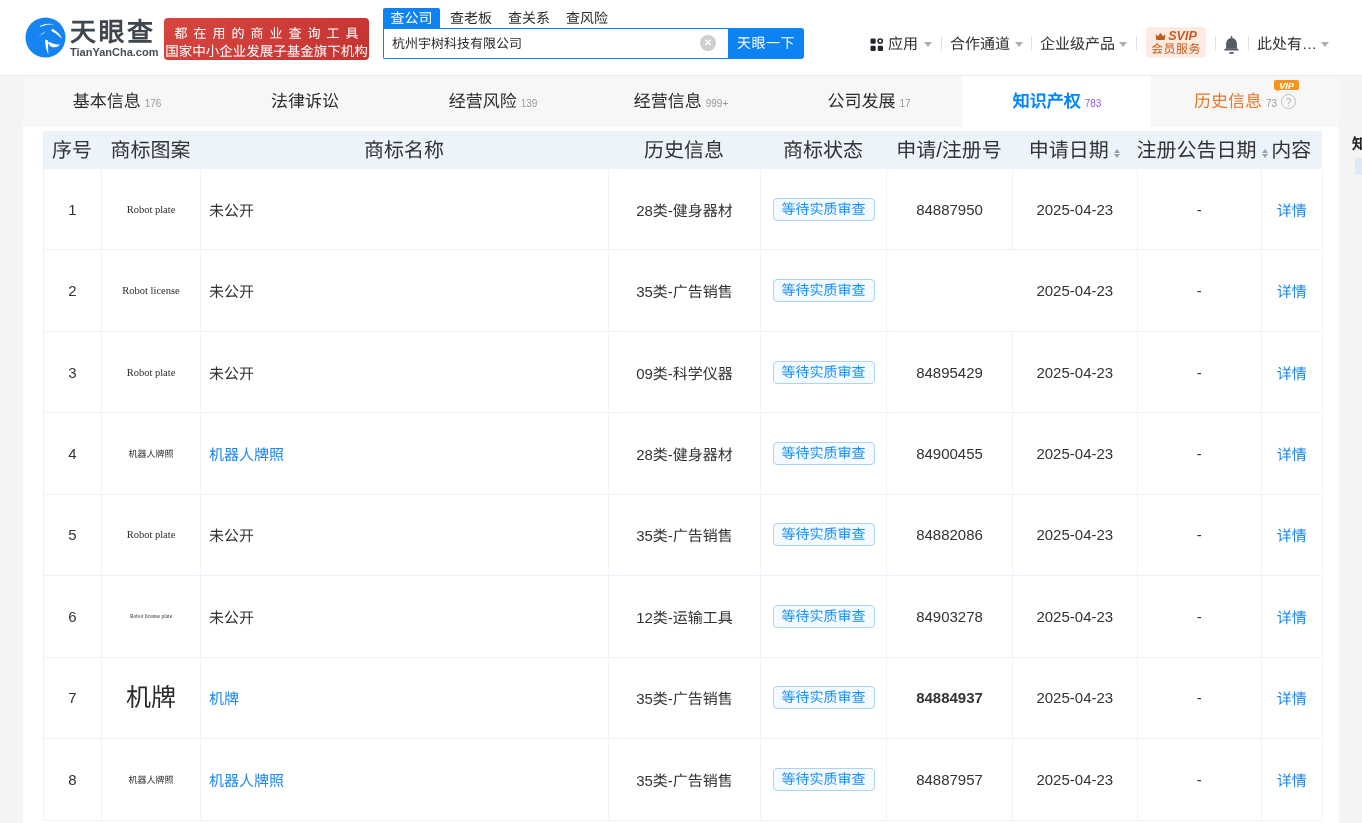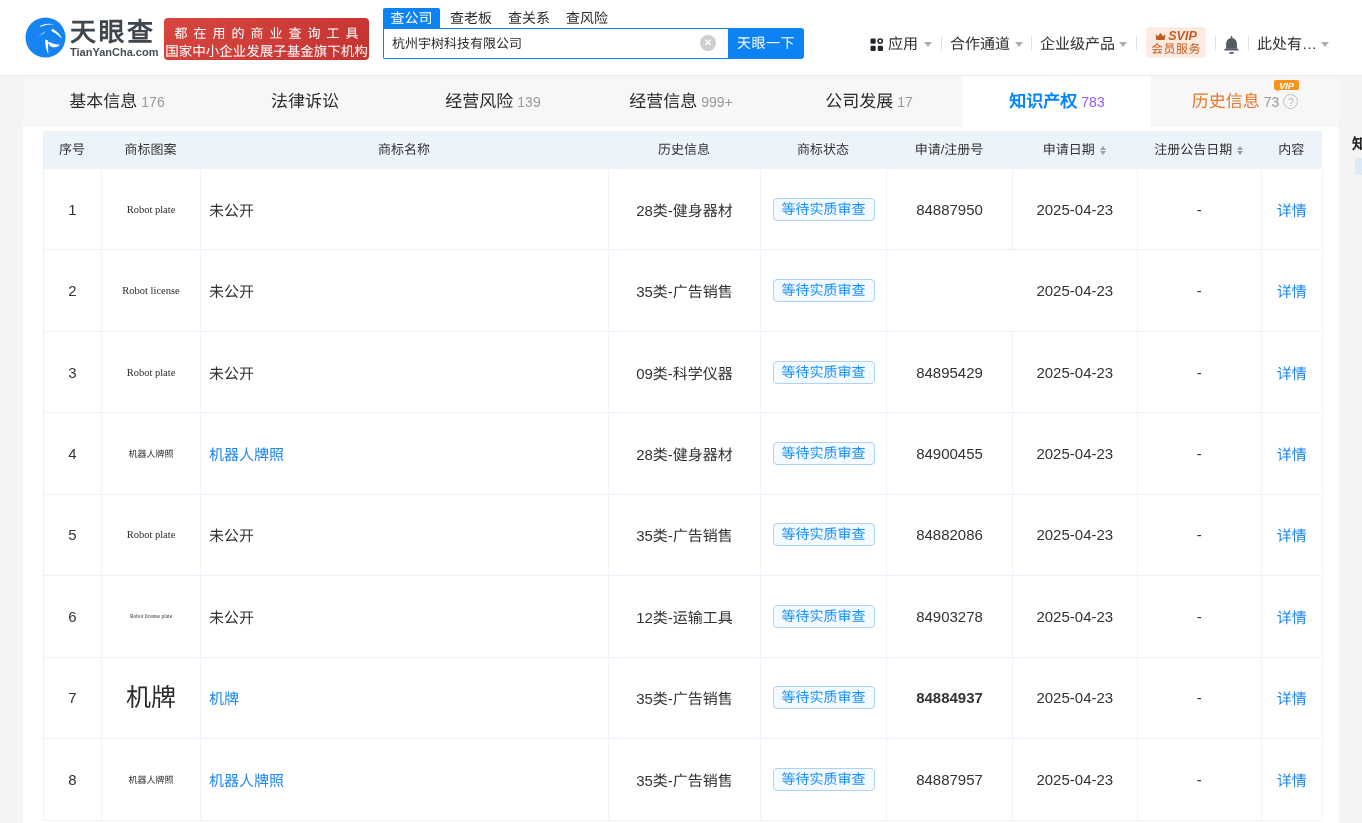--- a/index.html
+++ b/index.html
@@ -33,30 +33,30 @@
 #svipbadge .s1{margin-top:2px;font-size:12.5px;font-weight:bold;font-style:italic;line-height:14px;}
 #svipbadge .s2{font-size:12px;line-height:13px;letter-spacing:0.5px;}
 #bell{position:absolute;left:1224px;top:36px;width:15px;height:18px;}
 
 
 #card{position:absolute;left:23px;top:76px;width:1316px;height:747px;background:#fff;}
 
 
 #tabbar{position:absolute;left:0;top:0;width:1316px;height:51px;background:#f7f7f7;}
 .tab{position:absolute;top:0;height:51px;width:188px;text-align:center;line-height:51px;font-size:17px;color:#2a2a2a;white-space:nowrap;}
-.tab .cnt{font-size:14px;color:#999;margin-left:4px;}
+.tab .cnt{font-size:10px;color:#999;margin-left:4px;}
 .tab.active{background:#fff;color:#0084ff;font-weight:bold;}
 .tab.active .cnt{color:#8b5cf6;font-weight:normal;}
 .tab.hist{color:#e8772a;}
 #vipbadge{position:absolute;left:123px;top:4px;width:25px;height:12px;}
 .qmark{display:inline-block;width:15px;height:15px;border:1px solid #c0c0c0;border-radius:50%;color:#b5b5b5;font-size:11px;line-height:14px;text-align:center;margin-left:4px;vertical-align:1px;font-weight:normal;}
 
 
 #tbl{position:absolute;left:20px;top:55px;width:1278.5px;}
-#thead{position:relative;height:38px;background:#edf3fb;font-size:13px;color:#333;}
+#thead{position:relative;height:38px;background:#edf3fb;font-size:20px;color:#333;}
 .hc{position:absolute;top:0;height:38px;line-height:38px;text-align:center;white-space:nowrap;}
 .trow{position:relative;height:81.45px;border-bottom:1px solid #e9f1f9;background:#fff;border-left:1px solid #eef3f9;}
 .tc{position:absolute;top:0;height:100%;display:flex;align-items:center;justify-content:center;font-size:15px;color:#333;text-align:center;border-right:1px solid #eef3f9;}
 .tc.last{border-right:1px solid #eef3f9;}
 .tc.nameleft{justify-content:flex-start;padding-left:8px;text-align:left;}
 .link{color:#1e87f0;}
 .badge{display:inline-block;height:23px;line-height:21px;padding:0 8px;border:1px solid #abd3fb;border-radius:4px;background:#f4faff;color:#1890ff;font-size:14px;}
 .tmimg{font-family:"Liberation Serif",serif;color:#2b2b2b;}
 .sort{display:inline-block;vertical-align:-1px;margin-left:5px;}
 .sort i{display:block;width:0;height:0;border-left:3px solid transparent;border-right:3px solid transparent;}

